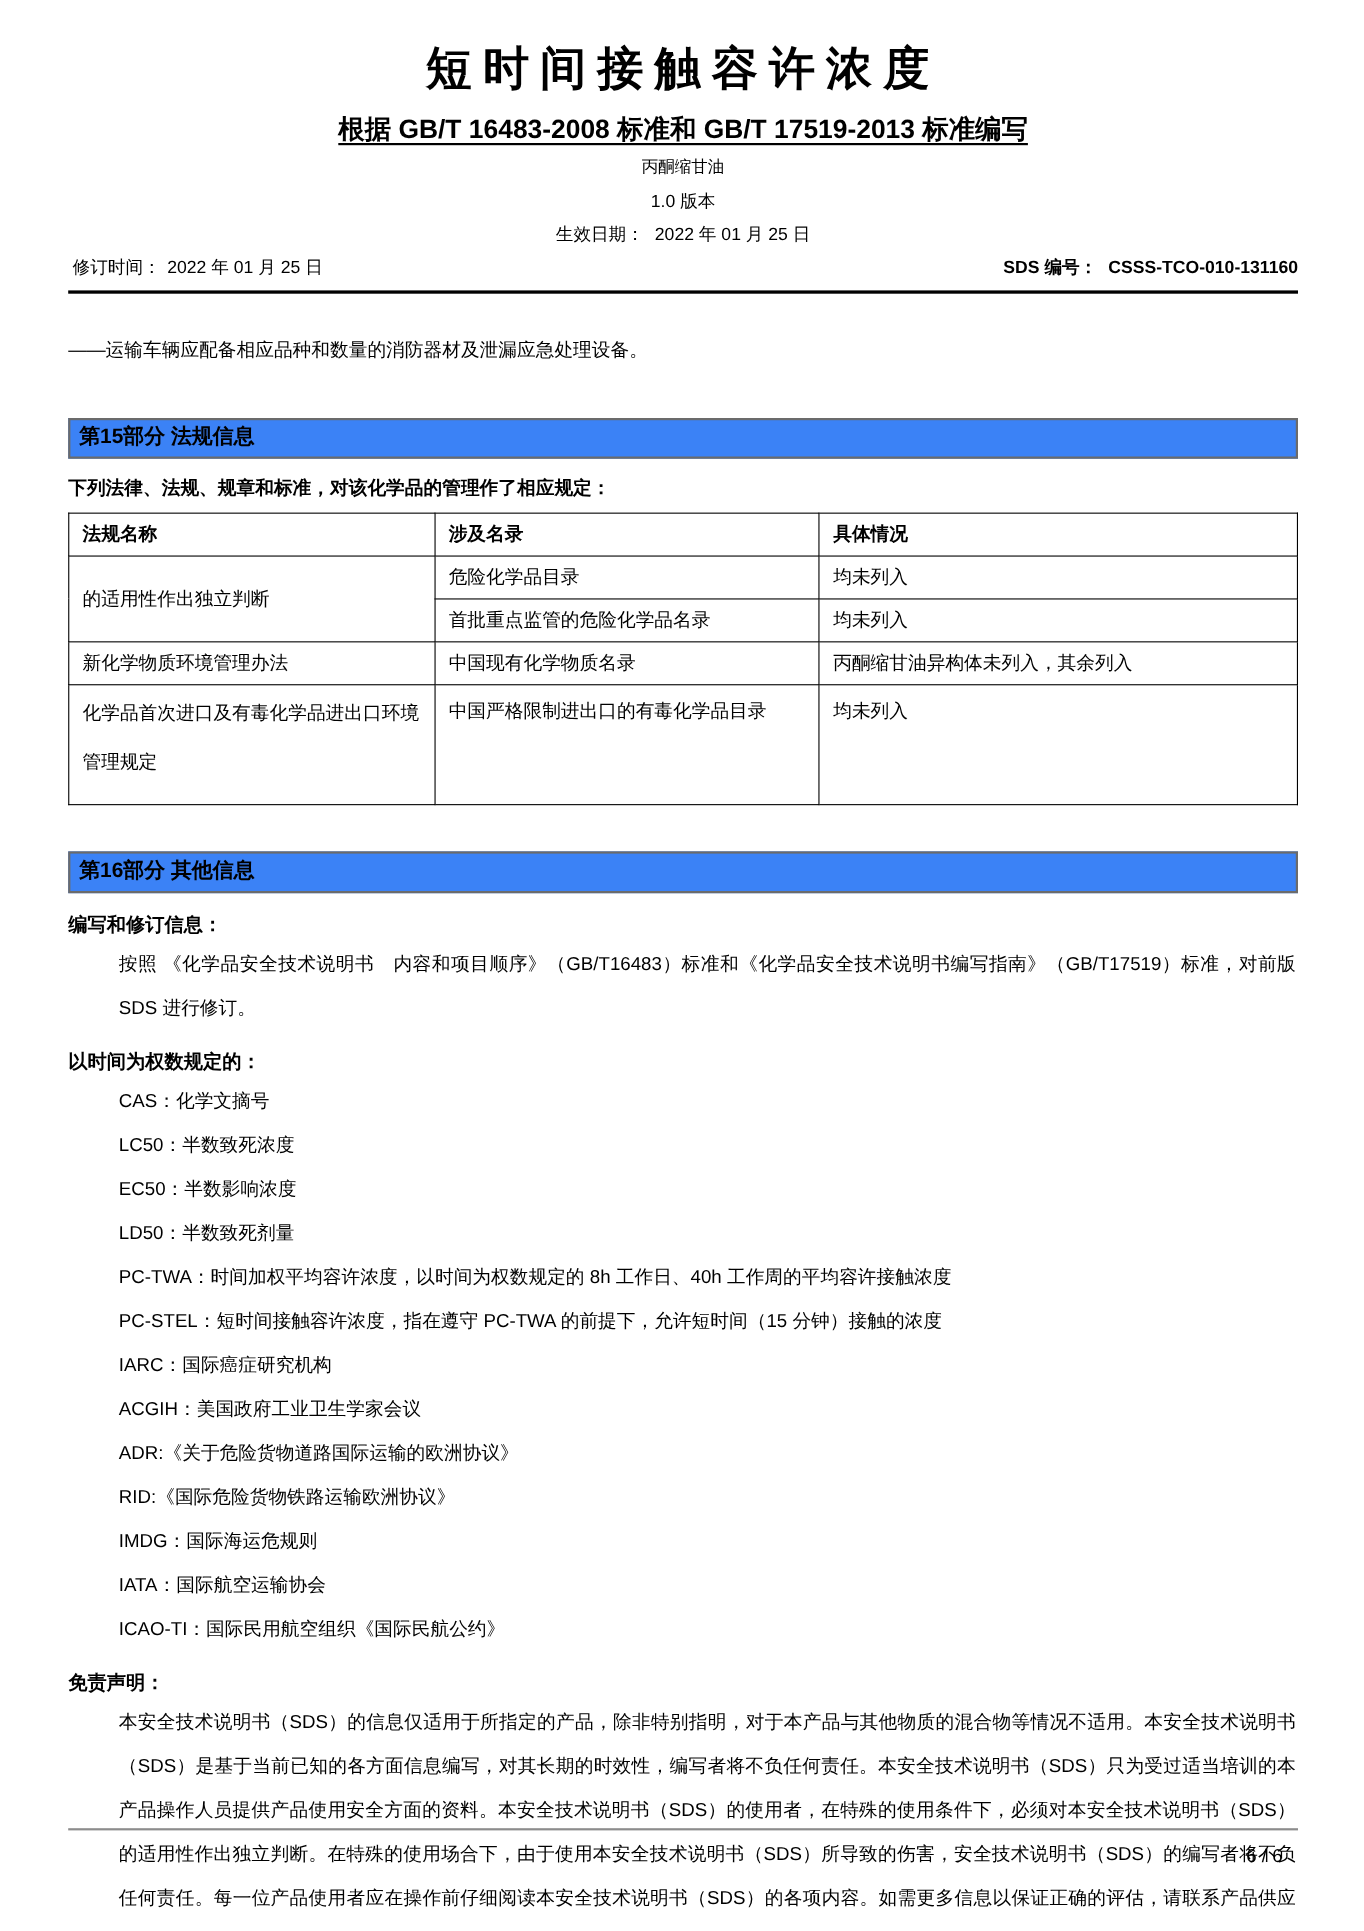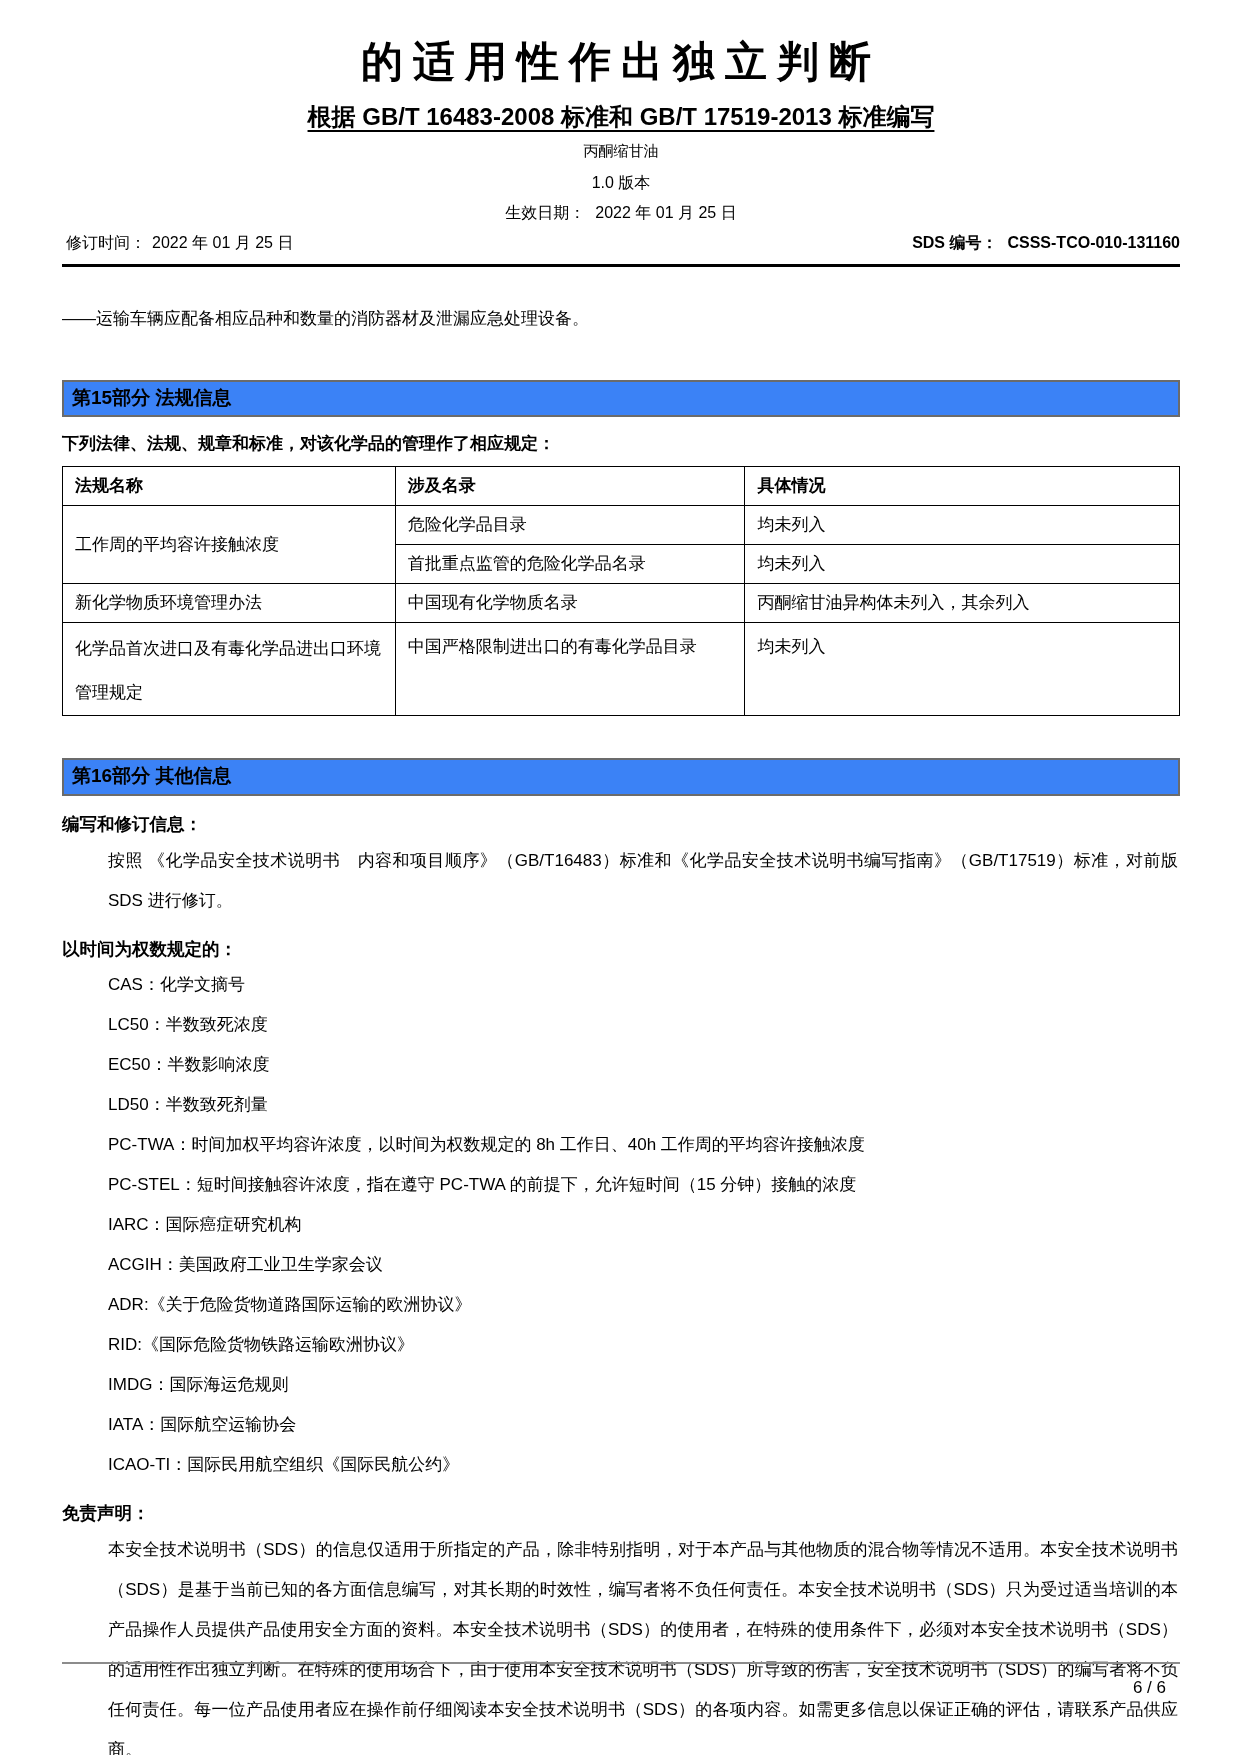--- a/index.html
+++ b/index.html
@@ -36,39 +36,39 @@
   .bar-16 { margin-top:42px; }
 
   .intro { font-size:17px; font-weight:bold; margin-top:15px; }
 
   
   table.reg { width:100%; border-collapse:collapse; margin-top:11px; font-size:17px; table-layout:fixed; }
   table.reg th, table.reg td { border:1px solid #000; padding:7px 12px; text-align:left; vertical-align:middle; line-height:1.4; }
   table.reg th { font-weight:bold; }
   table.reg col.c1 { width:29.8%; } table.reg col.c2 { width:31.3%; } table.reg col.c3 { width:38.9%; }
   table.reg td.top { vertical-align:top; padding-top:12px; }
-  table.reg td.tall-name { line-height:2.6; padding-top:4px; padding-bottom:0; }
+  table.reg td.tall-name { line-height:2.6; padding-top:4px; padding-bottom:16px; }
 
   
   .sub-heading { font-size:17.5px; font-weight:bold; margin-top:16px; }
   .indent-para { padding-left:46px; padding-right:2px; font-size:17px; line-height:40px; text-align:justify; margin-top:5px; }
   .abbr-list { margin-top:4px; }
   .abbr-item { padding-left:46px; font-size:17px; line-height:40px; }
 
   
   .footer { position:absolute; left:62px; right:60px; top:1662px; }
   .footer-rule { border-top:2px solid #8c8c8c; }
   .page-number { text-align:right; padding-right:14px; margin-top:14px; font-size:17px; }
 </style>
 </head>
 <body>
 
 <div class="page">
 
-  <div class="doc-title">的适用性作出独立判断</div>
+  <div class="doc-title">短时间接触容许浓度</div>
 
   <div class="doc-subtitle">
     <span>根据 GB/T 16483-2008 标准和 GB/T 17519-2013 标准编写</span>
   </div>
 
   <div class="doc-product">丙酮缩甘油</div>
 
   <div class="meta">
     <div class="meta-row">
       <span>1.0 版本</span>
@@ -104,21 +104,21 @@
       </colgroup>
     <thead>
       <tr>
         <th>法规名称</th>
         <th>涉及名录</th>
         <th>具体情况</th>
       </tr>
     </thead>
     <tbody>
       <tr>
-        <td rowspan="2">工作周的平均容许接触浓度</td>
+        <td rowspan="2">的适用性作出独立判断</td>
         <td>危险化学品目录</td>
         <td>均未列入</td>
       </tr>
       <tr>
         <td>首批重点监管的危险化学品名录</td>
         <td>均未列入</td>
       </tr>
       <tr>
         <td>新化学物质环境管理办法</td>
         <td>中国现有化学物质名录</td>

